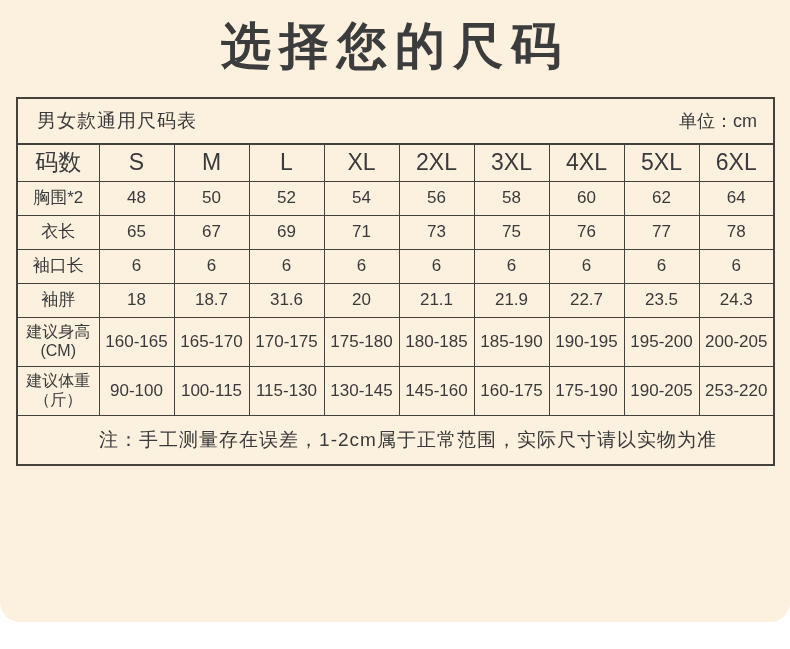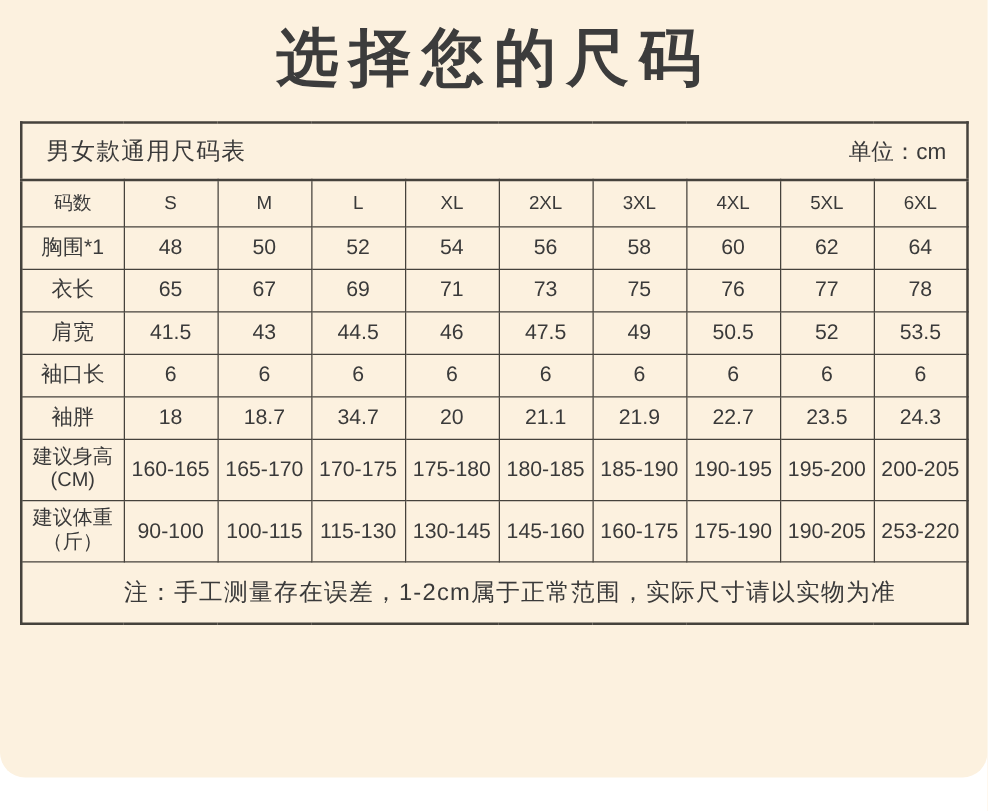--- a/index.html
+++ b/index.html
@@ -50,21 +50,21 @@
   }
   table.size-table{border:2px solid var(--line);}
   tr.caption-row td{height:46px;border-bottom:2px solid var(--line);}
   .cap{
     display:flex;justify-content:space-between;align-items:center;
     padding:0 14px 0 17px;
     gap:48px;
   }
   .cap-left{font-size:19px;letter-spacing:1px;}
   .cap-right{font-size:18px;margin-left:40px;}
-  tr.header-row td{height:37px;font-size:15px;}
+  tr.header-row td{height:37px;font-size:23px;}
   tr.data-row td{height:34px;}
   tr.data-row.tall td{height:49px;}
   td.label-cell{
     white-space:pre-line;
     line-height:1.18;
     font-size:17px;
   }
   tr.tall td.label-cell{font-size:16px;}
   tr.note-row td{
     height:50px;
@@ -107,21 +107,21 @@
           <td>M</td>
           <td>L</td>
           <td>XL</td>
           <td>2XL</td>
           <td>3XL</td>
           <td>4XL</td>
           <td>5XL</td>
           <td>6XL</td>
         </tr>
       <tr class="data-row">
-          <td class="label-cell">胸围*1</td>
+          <td class="label-cell">胸围*2</td>
           <td>48</td>
           <td>50</td>
           <td>52</td>
           <td>54</td>
           <td>56</td>
           <td>58</td>
           <td>60</td>
           <td>62</td>
           <td>64</td>
         </tr>
@@ -131,48 +131,36 @@
           <td>67</td>
           <td>69</td>
           <td>71</td>
           <td>73</td>
           <td>75</td>
           <td>76</td>
           <td>77</td>
           <td>78</td>
         </tr>
         <tr class="data-row">
-          <td class="label-cell">肩宽</td>
-          <td>41.5</td>
-          <td>43</td>
-          <td>44.5</td>
-          <td>46</td>
-          <td>47.5</td>
-          <td>49</td>
-          <td>50.5</td>
-          <td>52</td>
-          <td>53.5</td>
-        </tr>
-        <tr class="data-row">
           <td class="label-cell">袖口长</td>
           <td>6</td>
           <td>6</td>
           <td>6</td>
           <td>6</td>
           <td>6</td>
           <td>6</td>
           <td>6</td>
           <td>6</td>
           <td>6</td>
         </tr>
         <tr class="data-row">
           <td class="label-cell">袖胖</td>
           <td>18</td>
           <td>18.7</td>
-          <td>34.7</td>
+          <td>31.6</td>
           <td>20</td>
           <td>21.1</td>
           <td>21.9</td>
           <td>22.7</td>
           <td>23.5</td>
           <td>24.3</td>
         </tr>
         <tr class="data-row tall">
           <td class="label-cell">建议身高
 (CM)</td>

